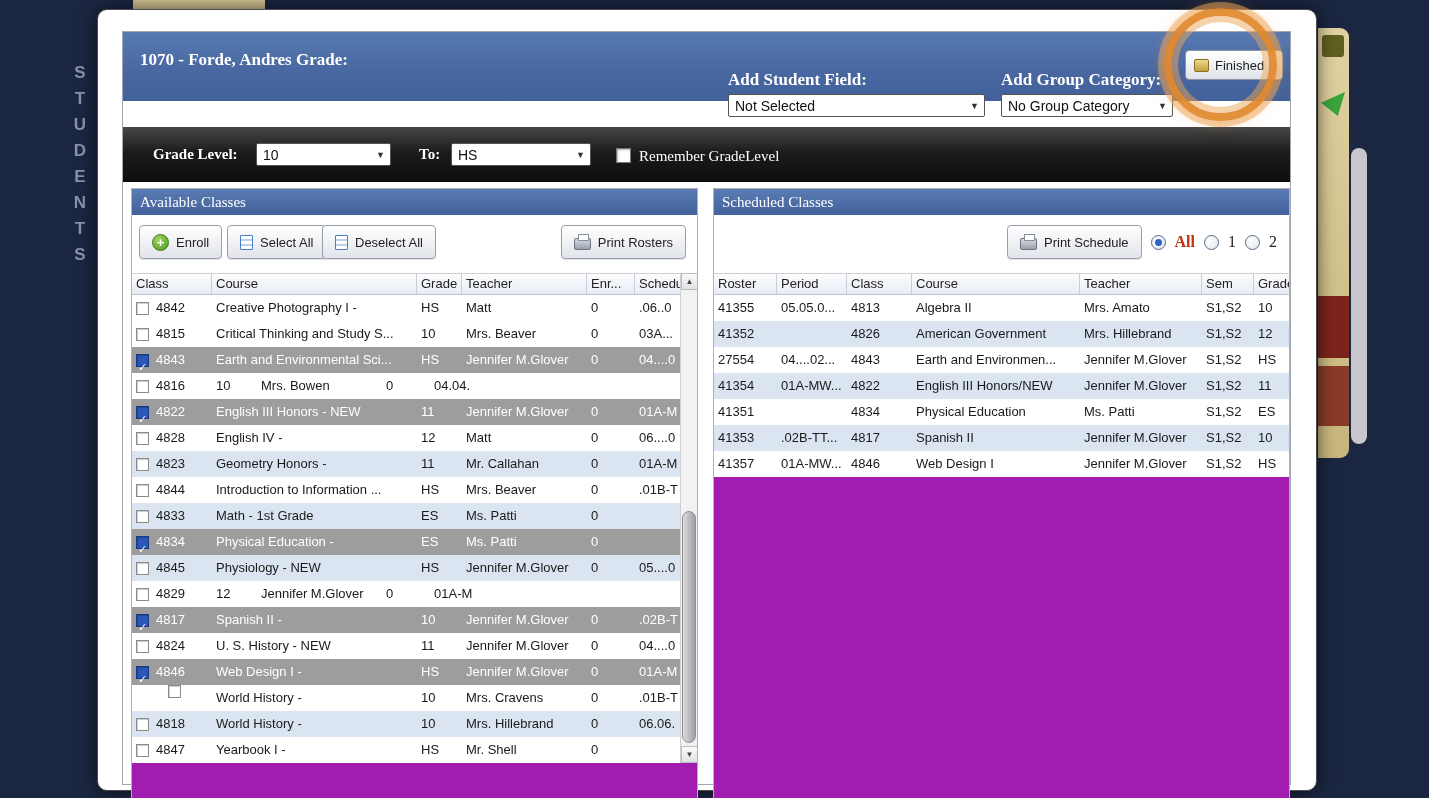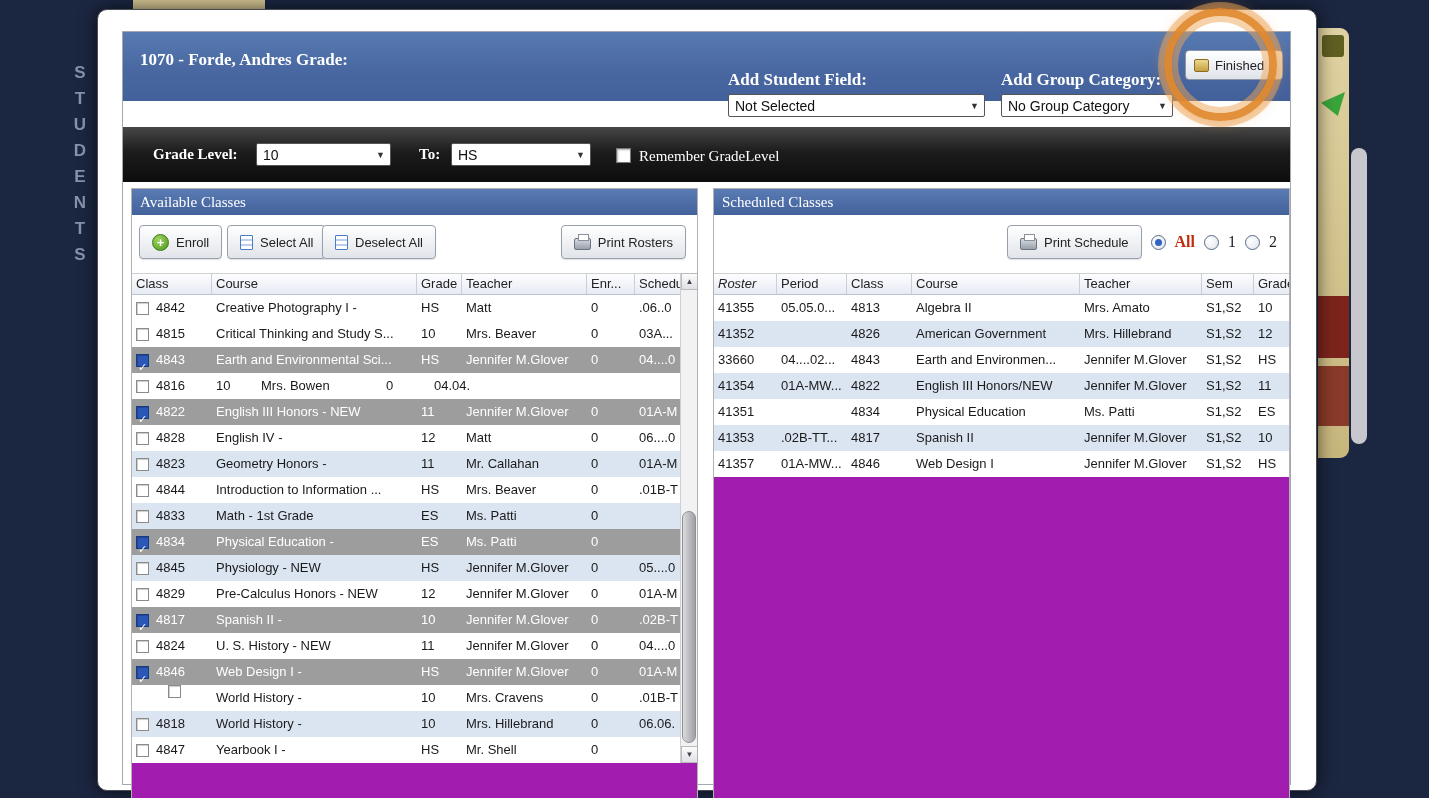--- a/index.html
+++ b/index.html
@@ -359,21 +359,20 @@
             <div class="cell" style="width: 45px;">HS</div>
             <div class="cell" style="width: 125px;">Jennifer M.Glover</div>
             <div class="cell" style="width: 48px;">0</div>
             <div class="cell" style="width: 52px;">05....0</div>
           </div>
           <div class="grow white">
             <div class="cell classcell" style="width: 80px;">
               <span class="cb"></span>
               <span>4829</span>
             </div>
-            <div class="cell" style="width: 205px;">Pre-Calculus Honors - NEW</div>
             <div class="cell" style="width: 45px;">12</div>
             <div class="cell" style="width: 125px;">Jennifer M.Glover</div>
             <div class="cell" style="width: 48px;">0</div>
             <div class="cell" style="width: 52px;">01A-M</div>
           </div>
           <div class="grow selected">
             <div class="cell classcell" style="width: 80px;">
               <span class="cb checked"></span>
               <span>4817</span>
             </div>
@@ -463,21 +462,21 @@
         <div class="radio-group">
           <span class="radio selected"></span>
           <span class="radio-label-all">All</span>
           <span class="radio"></span>
           <span class="radio-label-num">1</span>
           <span class="radio"></span>
           <span class="radio-label-num">2</span>
         </div>
       </div>
       <div class="grid-header">
-          <div class="hcell" style="width: 63px; font-style: italic;">Roster</div>
+          <div class="hcell" style="width: 63px;">Roster</div>
           <div class="hcell" style="width: 70px;">Period</div>
           <div class="hcell" style="width: 65px;">Class</div>
           <div class="hcell" style="width: 168px;">Course</div>
           <div class="hcell" style="width: 122px;">Teacher</div>
           <div class="hcell" style="width: 52px;">Sem</div>
           <div class="hcell" style="width: 45px;">Grade</div>
         </div>
       <div class="grid-body">
           <div class="grow white">
             <div class="cell" style="width: 63px;">41355</div>
@@ -491,21 +490,21 @@
           <div class="grow blue">
             <div class="cell" style="width: 63px;">41352</div>
             <div class="cell" style="width: 70px;"></div>
             <div class="cell" style="width: 65px;">4826</div>
             <div class="cell" style="width: 168px;">American Government</div>
             <div class="cell" style="width: 122px;">Mrs. Hillebrand</div>
             <div class="cell" style="width: 52px;">S1,S2</div>
             <div class="cell" style="width: 45px;">12</div>
           </div>
           <div class="grow white">
-            <div class="cell" style="width: 63px;">33660</div>
+            <div class="cell" style="width: 63px;">27554</div>
             <div class="cell" style="width: 70px;">04....02...</div>
             <div class="cell" style="width: 65px;">4843</div>
             <div class="cell" style="width: 168px;">Earth and Environmen...</div>
             <div class="cell" style="width: 122px;">Jennifer M.Glover</div>
             <div class="cell" style="width: 52px;">S1,S2</div>
             <div class="cell" style="width: 45px;">HS</div>
           </div>
           <div class="grow blue">
             <div class="cell" style="width: 63px;">41354</div>
             <div class="cell" style="width: 70px;">01A-MW...</div>

